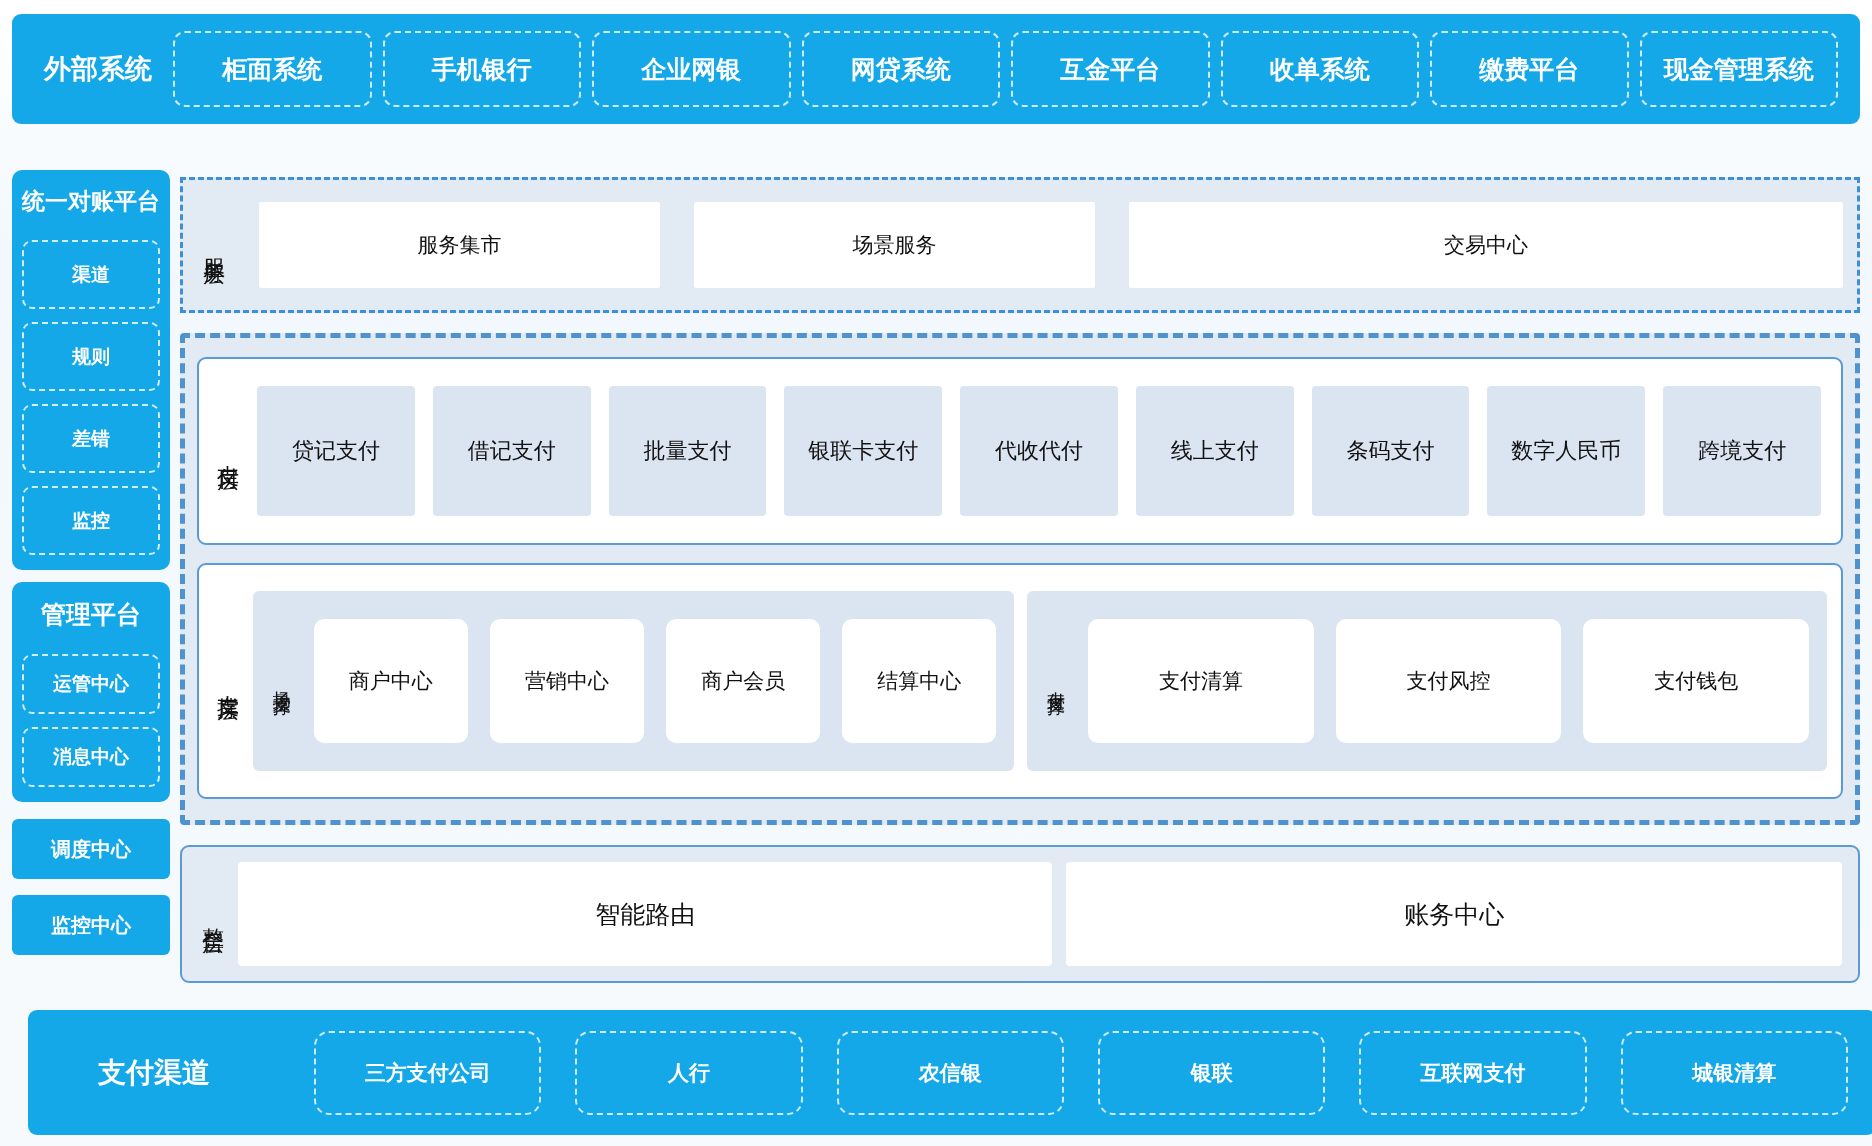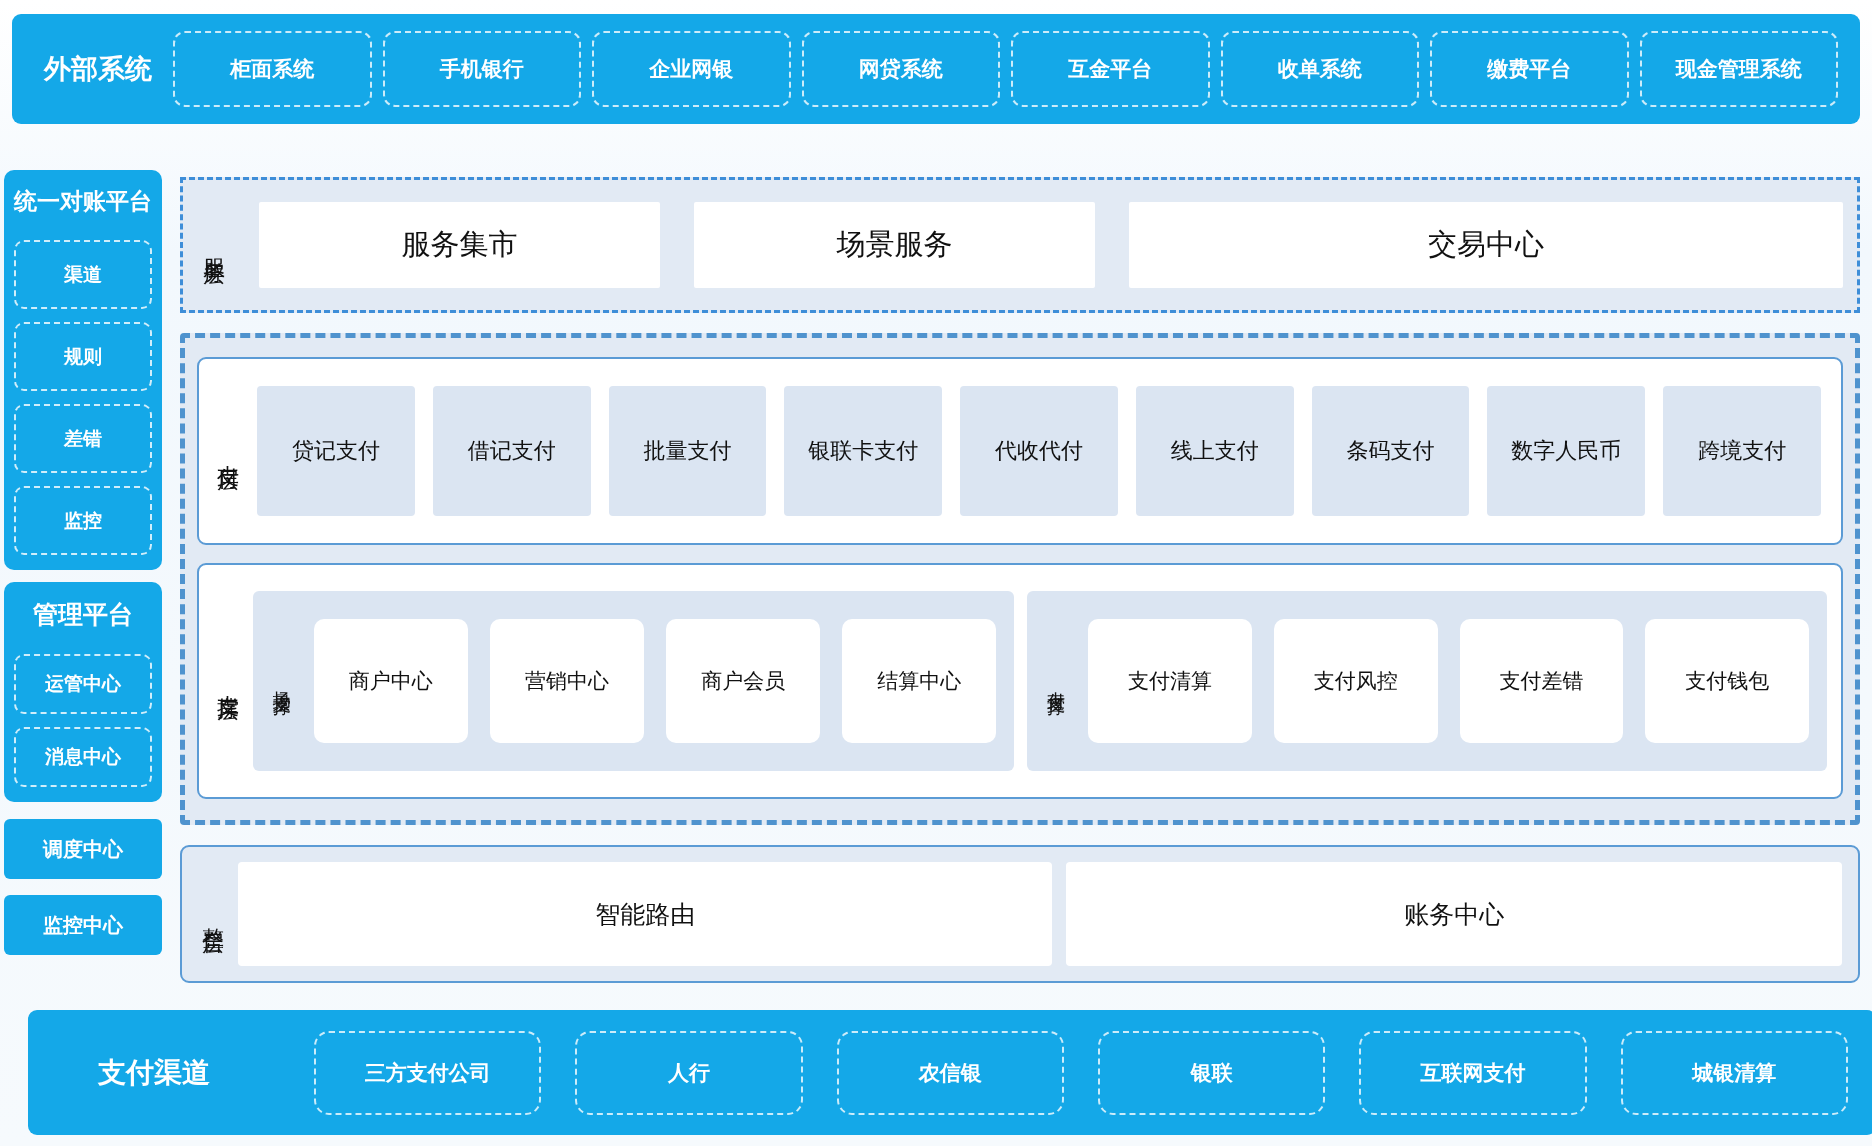--- a/index.html
+++ b/index.html
@@ -9,45 +9,45 @@
 
   
   .bar{position:absolute;background:#14a8e8;border-radius:9px;display:flex;align-items:center;box-sizing:border-box;}
   .topbar{left:12px;top:14px;width:1848px;height:110px;gap:11px;padding:0 22px;}
   .bottombar{left:28px;top:1010px;width:1848px;height:125px;gap:34px;padding:0 28px 0 0;}
   .bar-label{flex:none;color:#fff;font-weight:bold;text-align:center;}
   .topbar .bar-label{width:128px;font-size:27px;}
   .bottombar .bar-label{width:252px;font-size:28px;}
   .bar-item{flex:1;display:flex;align-items:center;justify-content:center;color:#fff;font-weight:bold;
             border:2px dashed rgba(255,255,255,.78);}
-  .topbar .bar-item{height:72px;border-radius:12px;font-size:21px;}
+  .topbar .bar-item{height:72px;border-radius:12px;font-size:25px;}
   .bottombar .bar-item{height:80px;border-radius:15px;font-size:21px;}
 
   
-  .sidebar{position:absolute;left:4px;top:170px;width:158px;}
+  .sidebar{position:absolute;left:12px;top:170px;width:158px;}
   .side-panel{background:#14a8e8;border-radius:10px;box-sizing:border-box;
               display:flex;flex-direction:column;padding:16px 10px 15px;margin-bottom:12px;}
   .side-panel.recon{height:400px;}
   .side-panel.mgmt{height:220px;margin-bottom:17px;}
   .side-title{color:#fff;font-weight:bold;text-align:center;flex:none;margin-bottom:10px;}
   .recon .side-title{font-size:23px;}
   .mgmt .side-title{font-size:25px;}
   .side-item{flex:1;margin-top:13px;border:2px dashed rgba(255,255,255,.8);border-radius:10px;
              color:#fff;font-size:19px;font-weight:bold;display:flex;align-items:center;justify-content:center;}
   .side-solo{background:#14a8e8;border-radius:6px;height:60px;margin-bottom:16px;color:#fff;
              font-size:20px;font-weight:bold;display:flex;align-items:center;justify-content:center;}
 
   
   .main{position:absolute;left:180px;top:177px;width:1680px;}
   .v-label{writing-mode:vertical-lr;text-orientation:upright;line-height:1;letter-spacing:3px;
            color:#111;flex:none;font-size:22px;}
   .service-section{height:136px;box-sizing:border-box;border:3px dashed #3e8ed8;background:#e2eaf4;
                    display:flex;align-items:center;gap:34px;padding:0 14px 0 20px;}
   .service-box{background:#fff;height:86px;border-radius:2px;display:flex;align-items:center;
-               justify-content:center;font-size:29px;color:#111;}
+               justify-content:center;font-size:21px;color:#111;}
   .sv0{flex:1;}.sv1{flex:1;}.sv2{flex:1.78;}
 
   .dashed-container{margin-top:20px;height:492px;box-sizing:border-box;border:5px dashed #4f93ce;
                     border-radius:4px;background:#e2eaf4;padding:19px 12px 13px;}
   .solid-section{background:#fff;border:2px solid #5b9bd5;border-radius:9px;box-sizing:border-box;}
   .payment-section{height:188px;display:flex;align-items:center;gap:18px;padding:0 20px 0 18px;}
   .pay-box{flex:1;background:#dbe5f2;height:130px;border-radius:4px;display:flex;align-items:center;
            justify-content:center;font-size:22px;color:#111;}
   .support-section{margin-top:18px;height:236px;display:flex;align-items:center;gap:14px;padding:0 14px 0 18px;}
   .support-groups{flex:1;display:flex;gap:13px;height:180px;}
@@ -131,21 +131,20 @@
             <div class="v-sublabel">场景支撑</div>
             <div class="sub-box">商户中心</div>
             <div class="sub-box">营销中心</div>
             <div class="sub-box">商户会员</div>
             <div class="sub-box">结算中心</div>
           </div>
           <div class="subgroup g1">
             <div class="v-sublabel">支付支撑</div>
             <div class="sub-box">支付清算</div>
             <div class="sub-box">支付风控</div>
-            <div class="sub-box">支付差错</div>
             <div class="sub-box">支付钱包</div>
           </div>
         </div>
       </div>
 
     </div>
 
     <div class="integration-section">
       <div class="v-label">整合层</div>
       <div class="int-box in0">智能路由</div>

